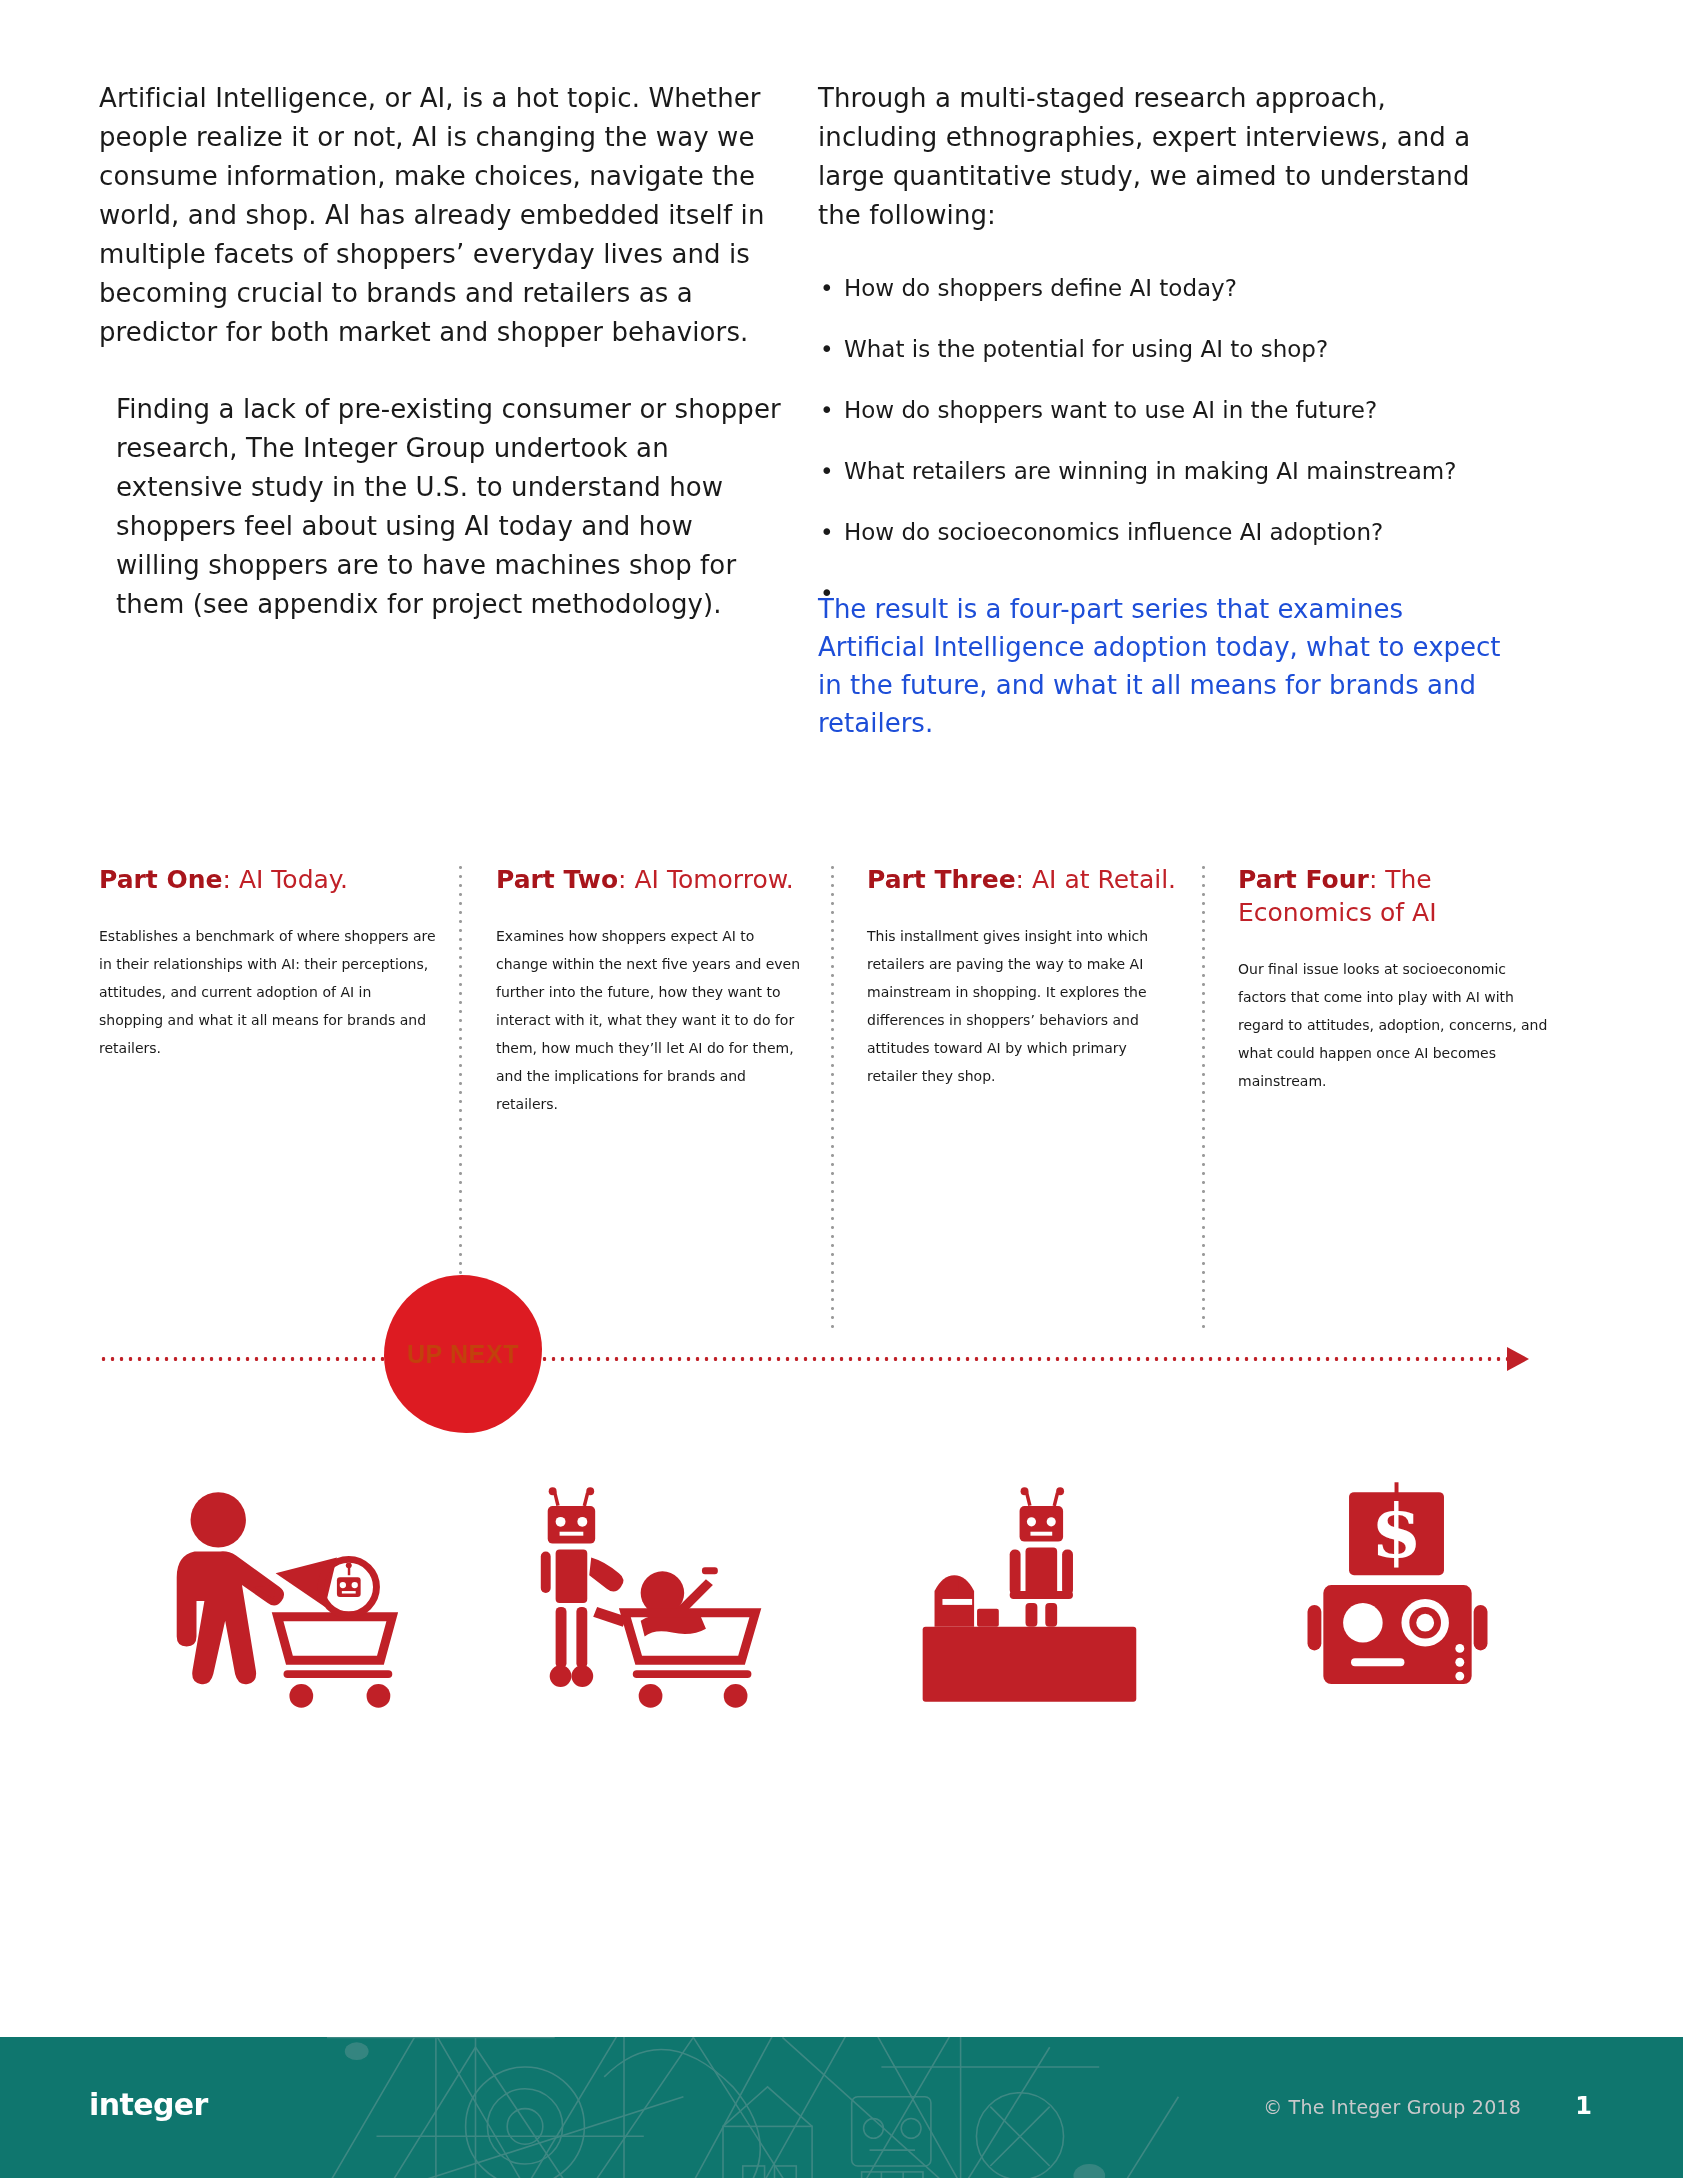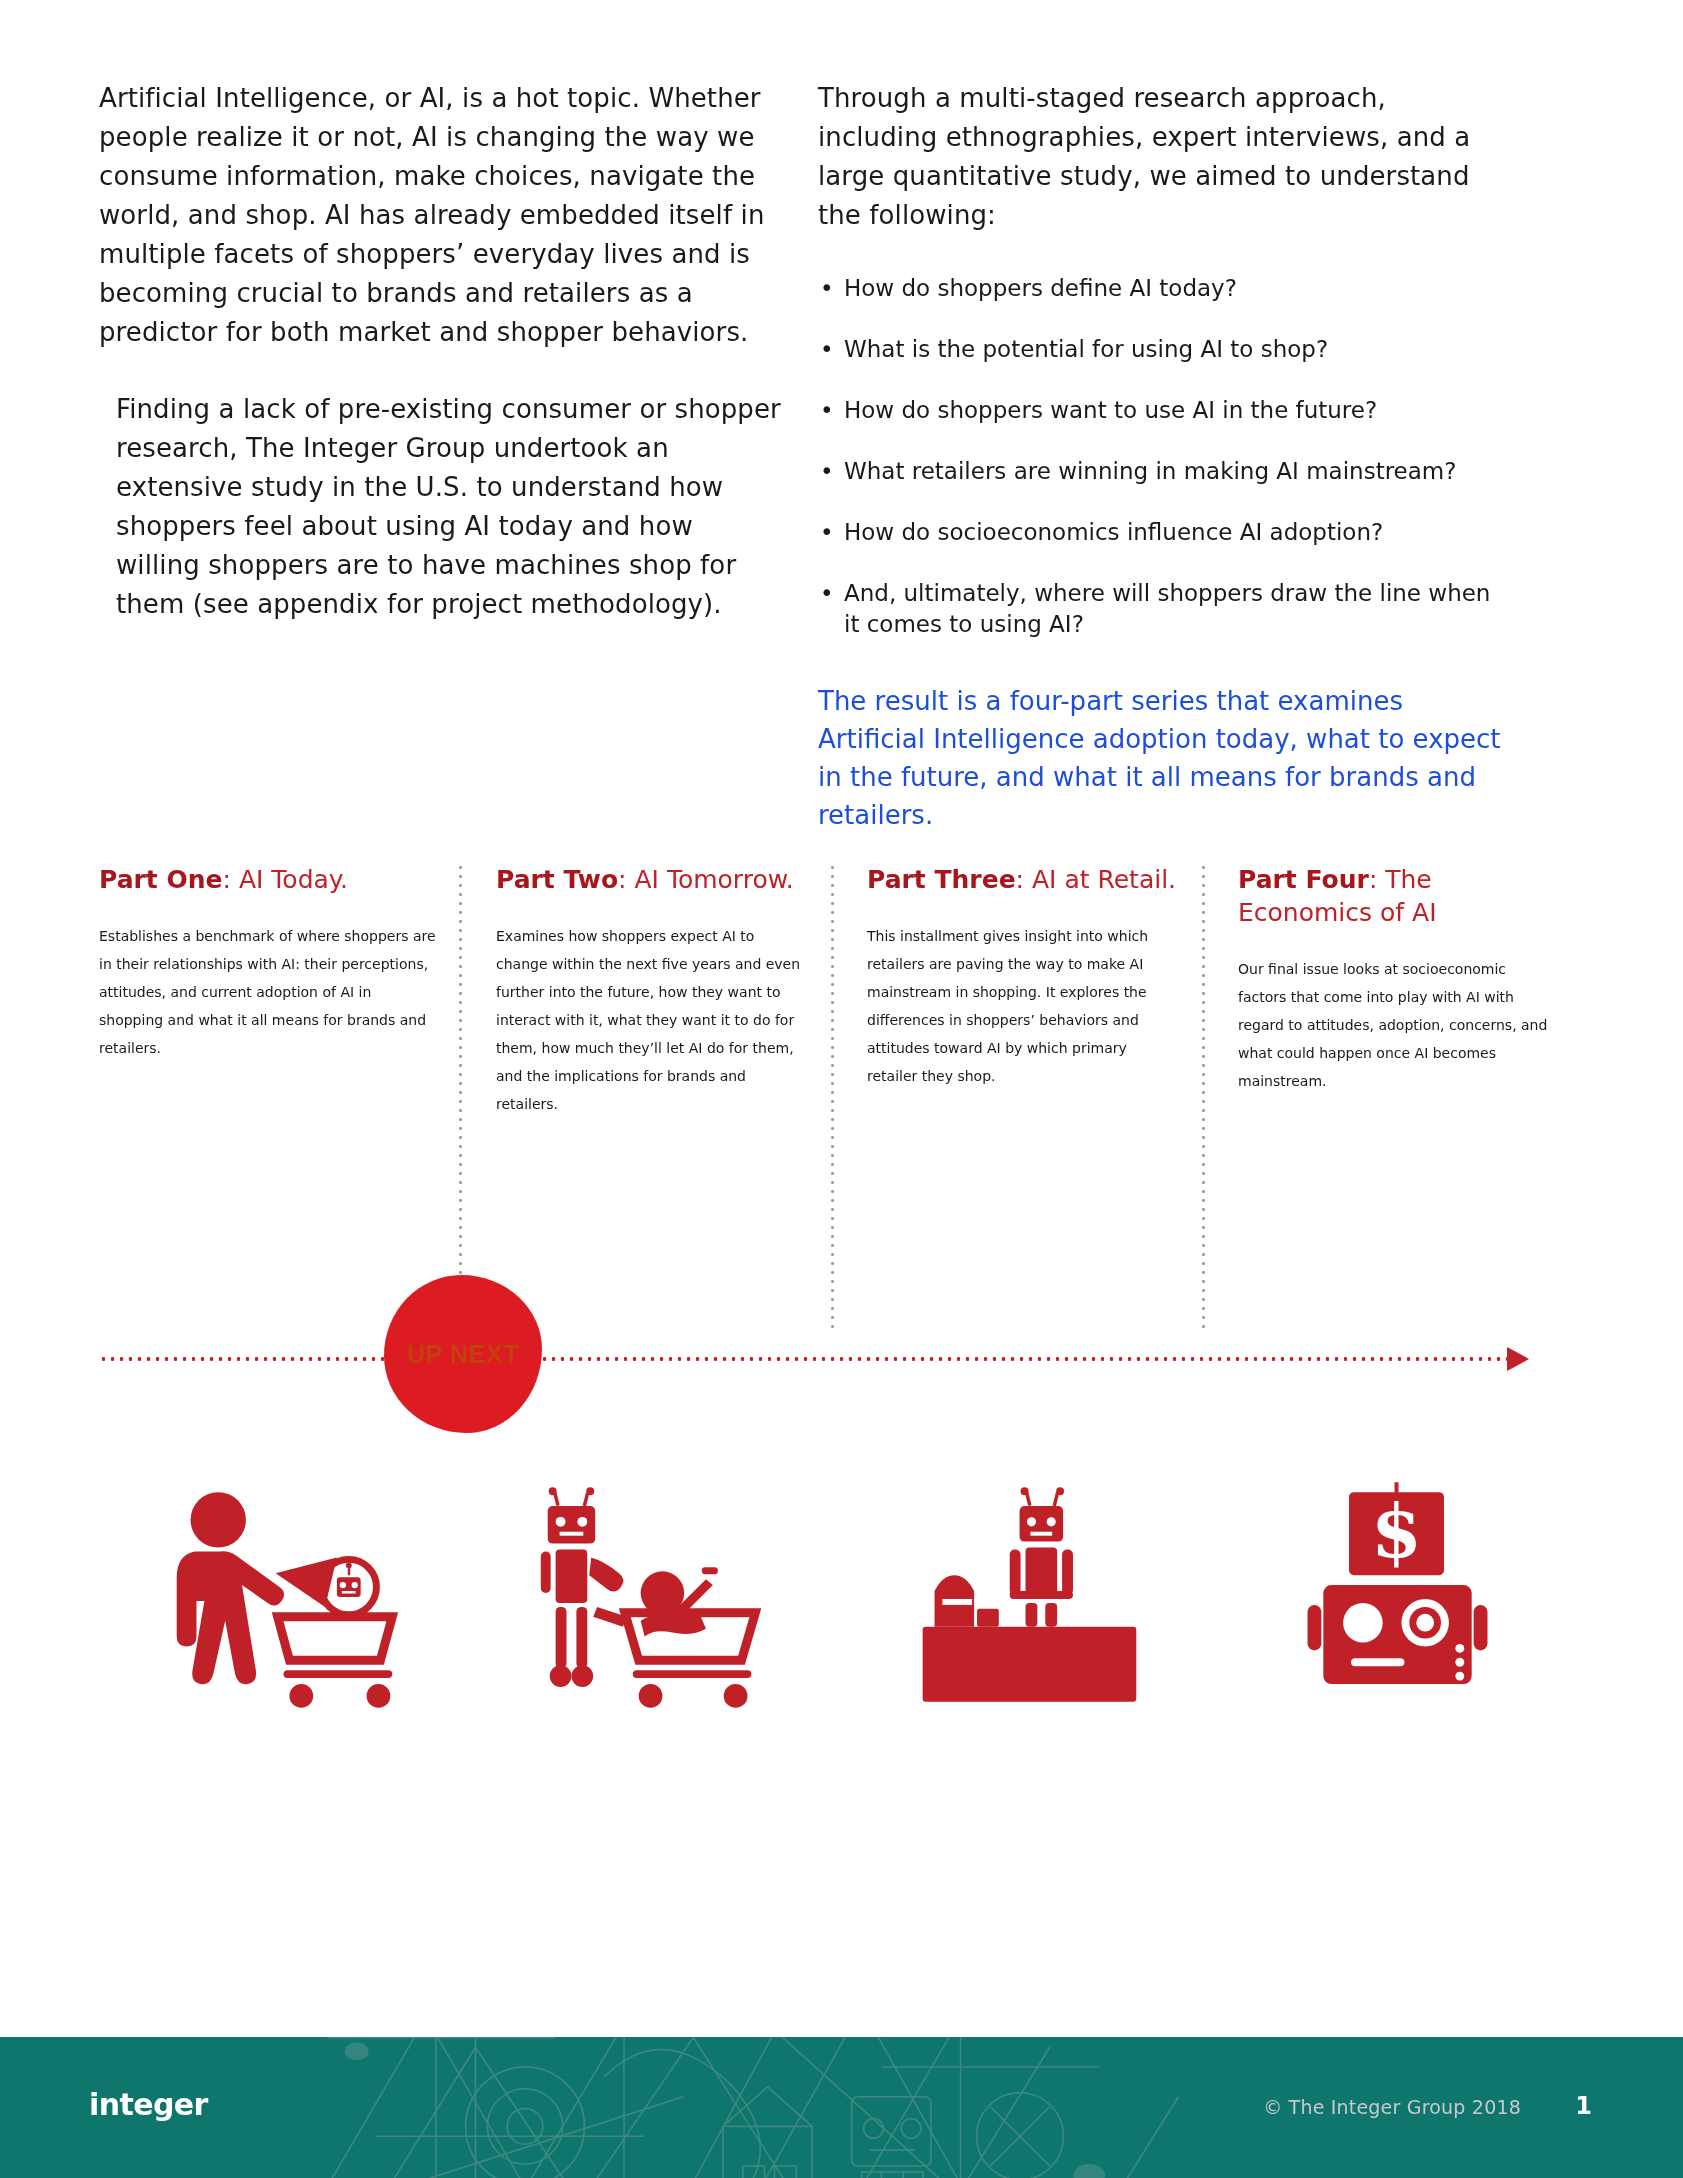--- a/index.html
+++ b/index.html
@@ -261,21 +261,20 @@
         <li>
           <span class="bullet">•</span>
           <span>What retailers are winning in making AI mainstream?</span>
         </li>
         <li>
           <span class="bullet">•</span>
           <span>How do socioeconomics influence AI adoption?</span>
         </li>
         <li>
           <span class="bullet">•</span>
-          <span>And, ultimately, where will shoppers draw the line when it comes to using AI?</span>
         </li>
       </ul>
 
       <p class="result-para">The result is a four-part series that examines Artificial Intelligence adoption today, what to expect in the future, and what it all means for brands and retailers.</p>
     </div>
   </div>
 
   <div class="vdiv d1"></div>
   <div class="vdiv d2"></div>
   <div class="vdiv d3"></div>

